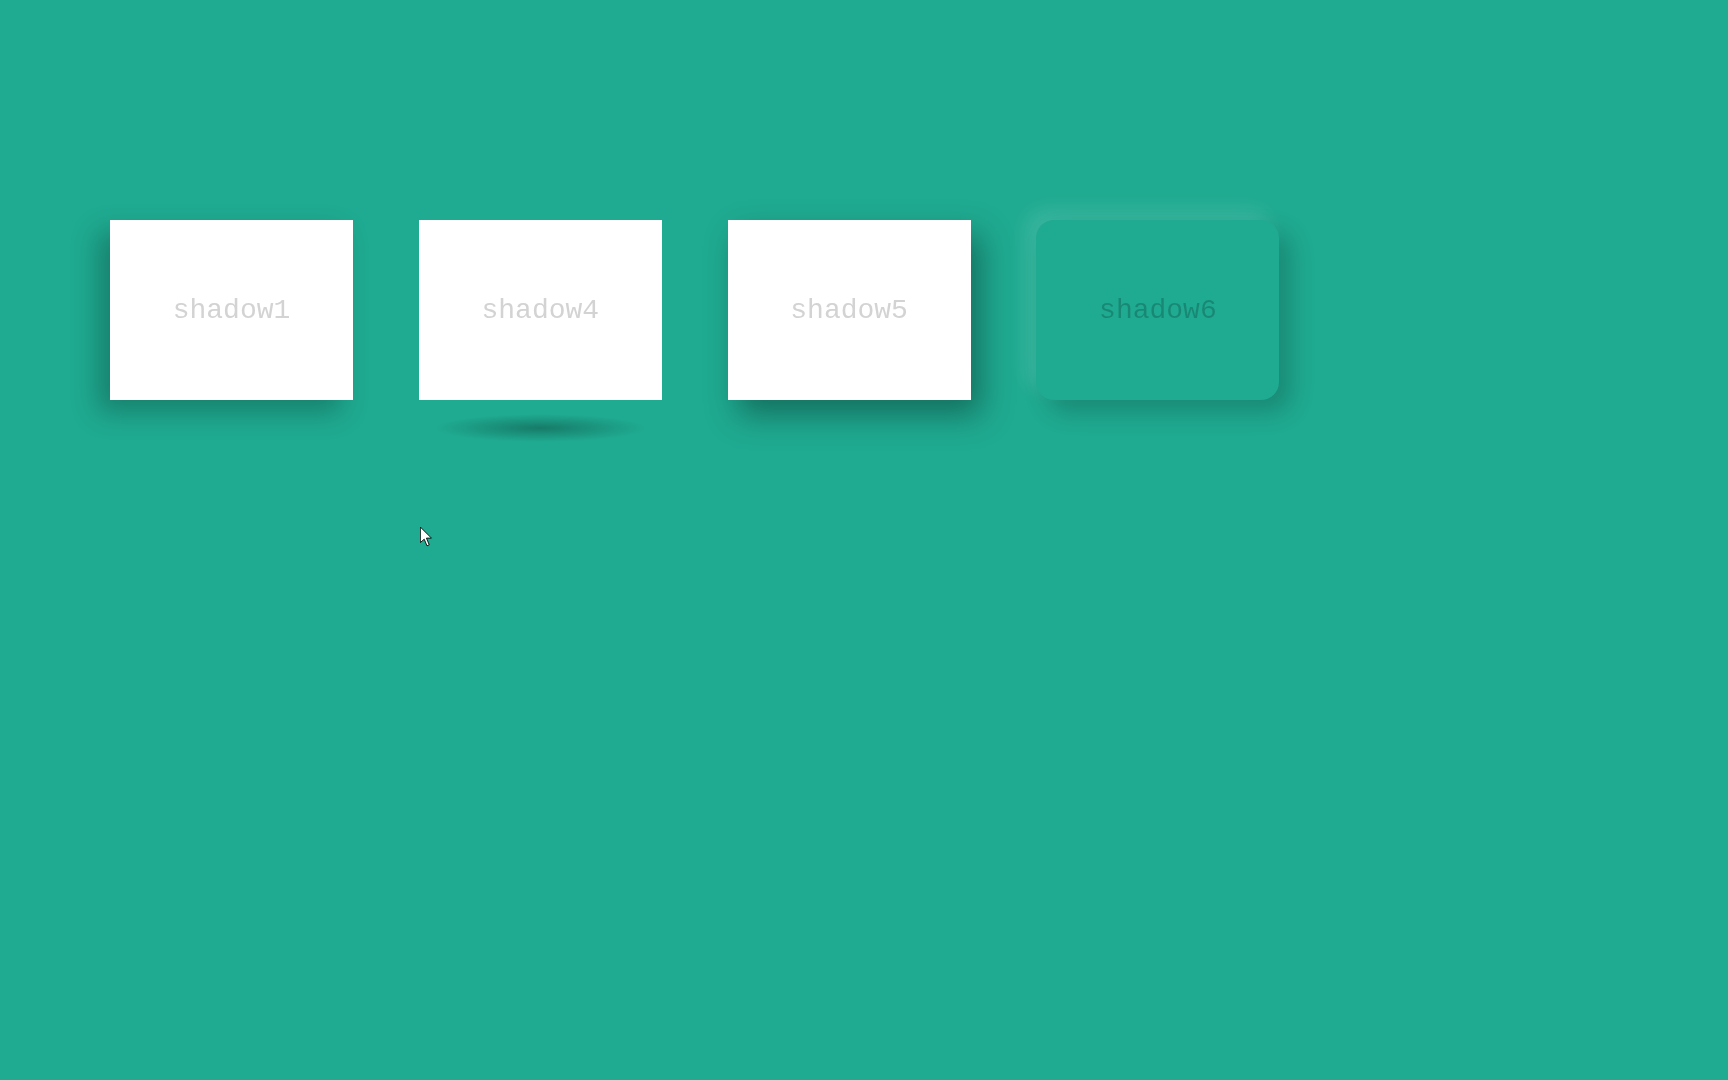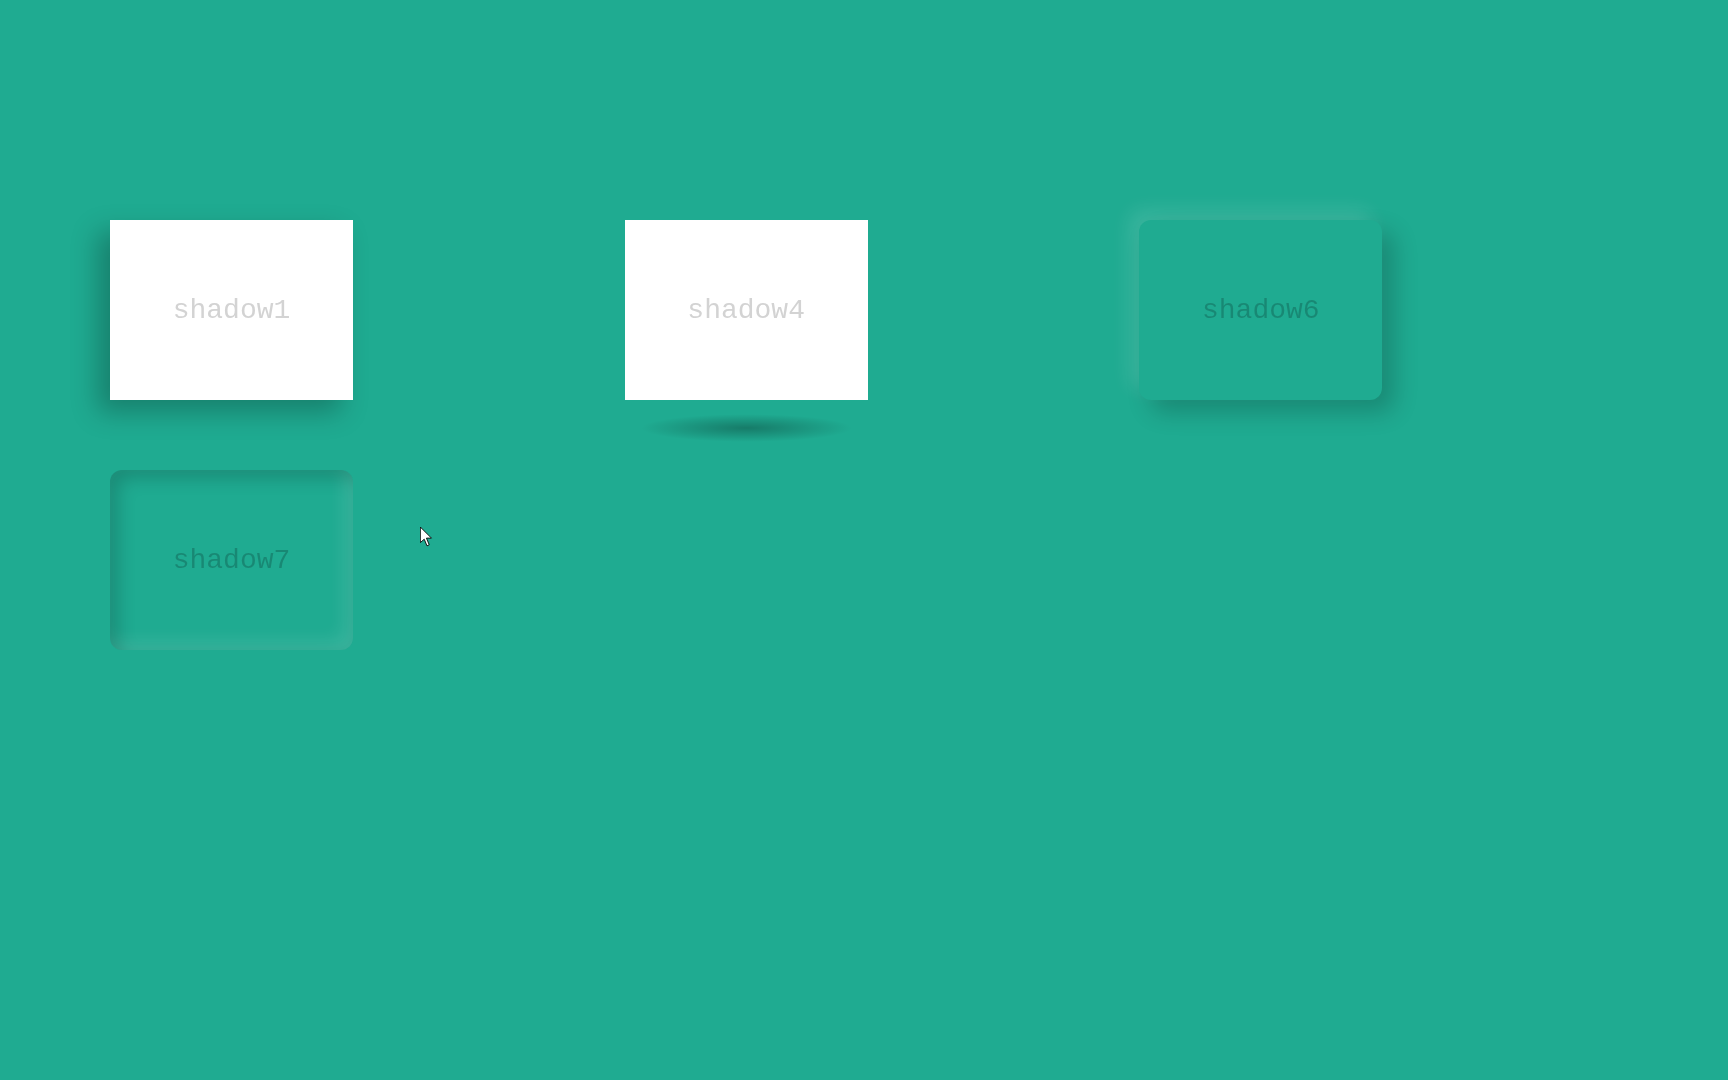--- a/index.html
+++ b/index.html
@@ -12,42 +12,42 @@
       background: #1fab91;
       width: 1728px;
       height: 1080px;
       font-family: 'Courier New', monospace;
       overflow: hidden;
     }
     
     .container {
       padding: 220px 110px;
       display: grid;
-      grid-template-columns: repeat(3, 1fr);
+      grid-template-columns: repeat(5, 1fr);
       gap: 70px 36px;
     }
     
     .card {
       width: 243px;
       height: 180px;
       display: flex;
       align-items: center;
       justify-content: center;
       font-size: 28px;
       color: #d3d3d3;
       position: relative;
     }
     
     .white-card {
       background: #ffffff;
     }
     
     .teal-card {
       background: #1fab91;
-      border-radius: 12px;
+      border-radius: 18px;
       color: rgba(0, 0, 0, 0.2);
     }
     
     
     .shadow1 {
       box-shadow: -12px 12px 25px rgba(0, 0, 0, 0.25);
     }
     
     
     .shadow2::after {
@@ -117,23 +117,23 @@
 </head>
 <body>
 
 <div class="container">
   <div class="card white-card shadow1">
     <span>shadow1</span>
   </div>
   <div class="card white-card shadow4">
     <span>shadow4</span>
   </div>
+  <div class="card white-card shadow5">
+    <span>shadow5</span>
+  </div>
   <div class="card teal-card shadow6">
     <span>shadow6</span>
-  </div>
-  <div class="card teal-card shadow7">
-    <span>shadow7</span>
   </div>
 </div>
 
 <svg class="cursor" viewBox="0 0 12 18">
   <path d="M0,0 L0,14 L3.5,11 L6,17 L8,16 L5.5,10 L10,10 Z" fill="white" stroke="black" stroke-width="0.8"></path>
 </svg>
 
 </body></html>

